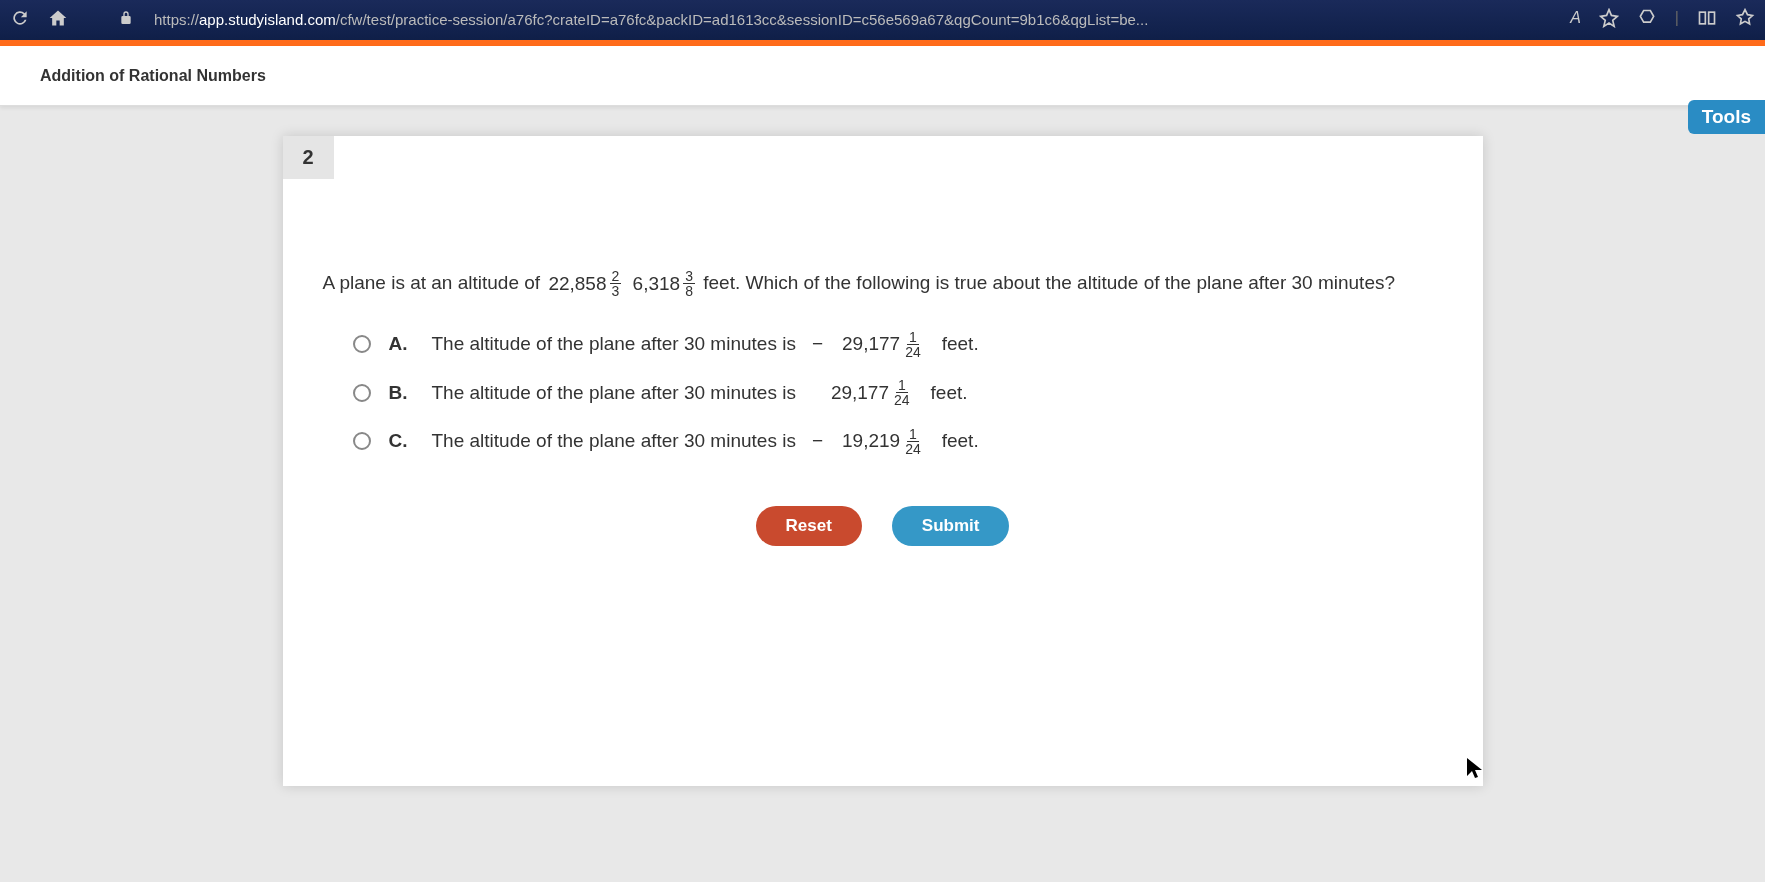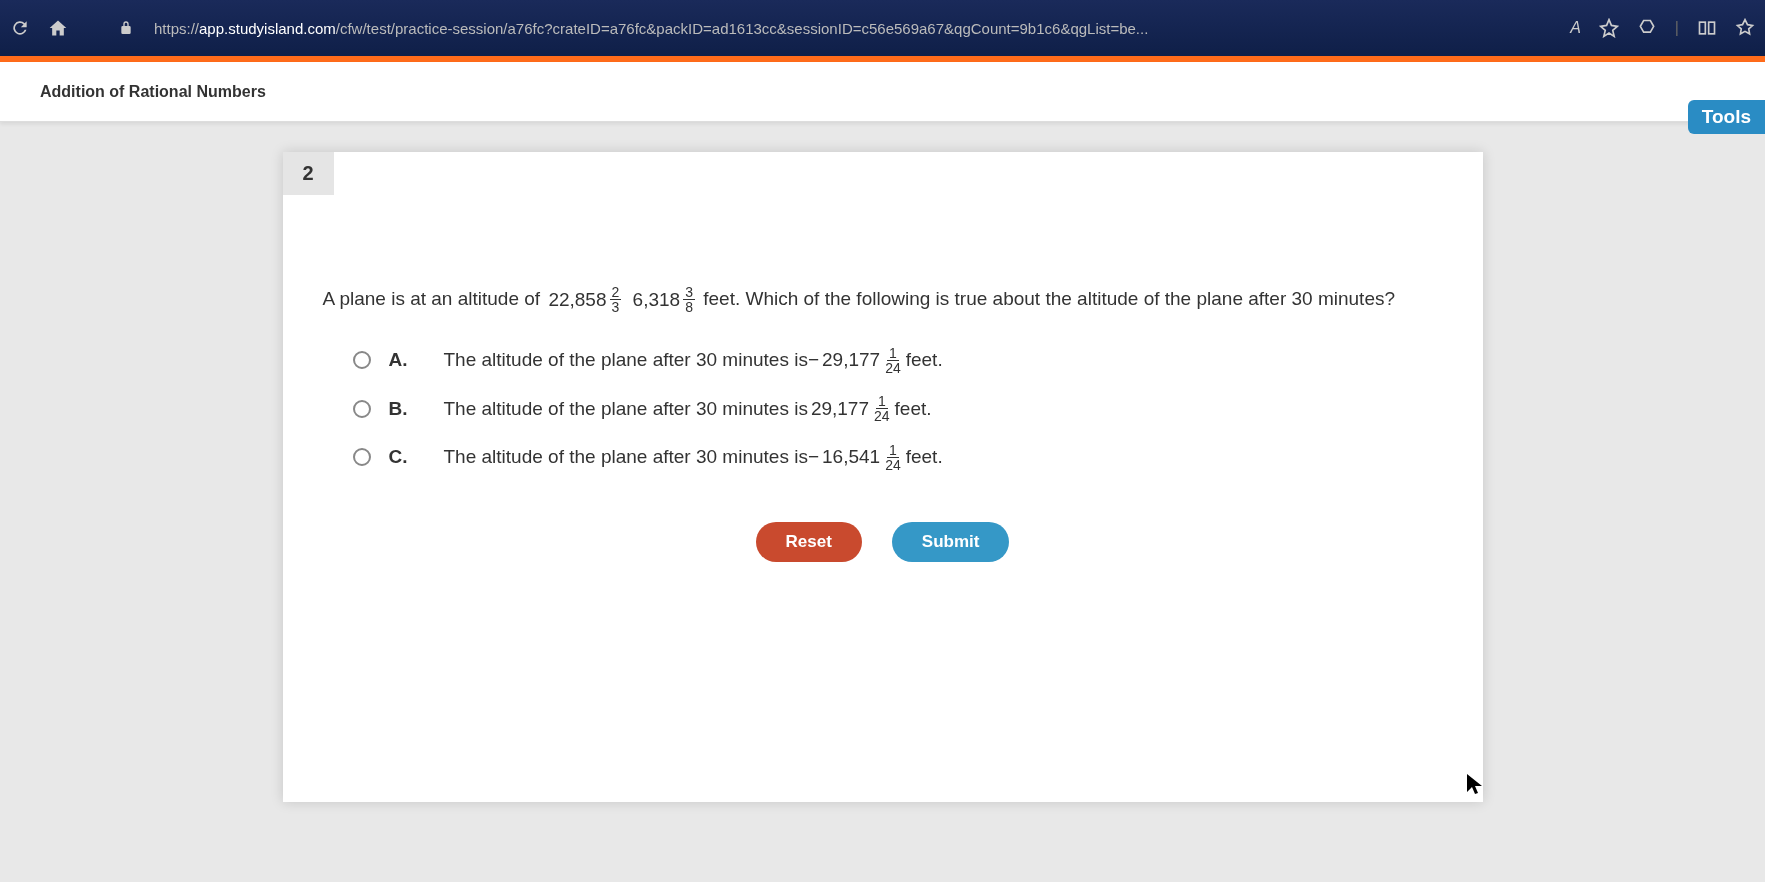--- a/index.html
+++ b/index.html
@@ -5,24 +5,24 @@
     * { margin: 0; padding: 0; box-sizing: border-box; }
     body {
       font-family: Arial, Helvetica, sans-serif;
       background: #e8e8e8;
       width: 1765px;
       height: 882px;
       overflow: hidden;
     }
     .browser-bar {
       background: linear-gradient(180deg, #1a2a5a 0%, #0f1f48 100%);
-      height: 56px;
-      display: flex;
-      align-items: center;
-      padding: 0 10px;
+      height: 40px;
+      display: flex;
+      align-items: flex-end;
+      padding: 12px 10px;
       gap: 18px;
       color: #ccc;
     }
     .browser-icon {
       width: 20px;
       height: 20px;
       fill: #ccc;
       display: flex;
       align-items: center;
       justify-content: center;
@@ -136,22 +136,21 @@
       border-radius: 50%;
       flex-shrink: 0;
     }
     .opt-letter {
       font-weight: bold;
       width: 25px;
     }
     .opt-text {
       display: flex;
       align-items: flex-end;
-      gap: 0;
-      margin-left: 12px;
+      gap: 16px;
     }
     .buttons {
       display: flex;
       justify-content: center;
       gap: 30px;
       margin-top: 50px;
     }
     .btn {
       padding: 10px 30px;
       border: none;
@@ -286,21 +285,21 @@
           </span>
         </div>
 
         <div class="option">
           <span class="radio"></span>
           <span class="opt-letter">C.</span>
           <span class="opt-text">
             <span>The altitude of the plane after 30 minutes is </span>
             <span>−</span>
             <span class="mixed-num">
-              <span class="whole">16,541</span>
+              <span class="whole">19,219</span>
               <span class="frac">
                   <span class="num">1</span>
                   <span class="den">24</span>
                 </span>
             </span>
             <span> feet.</span>
           </span>
         </div>
       </div>
 

